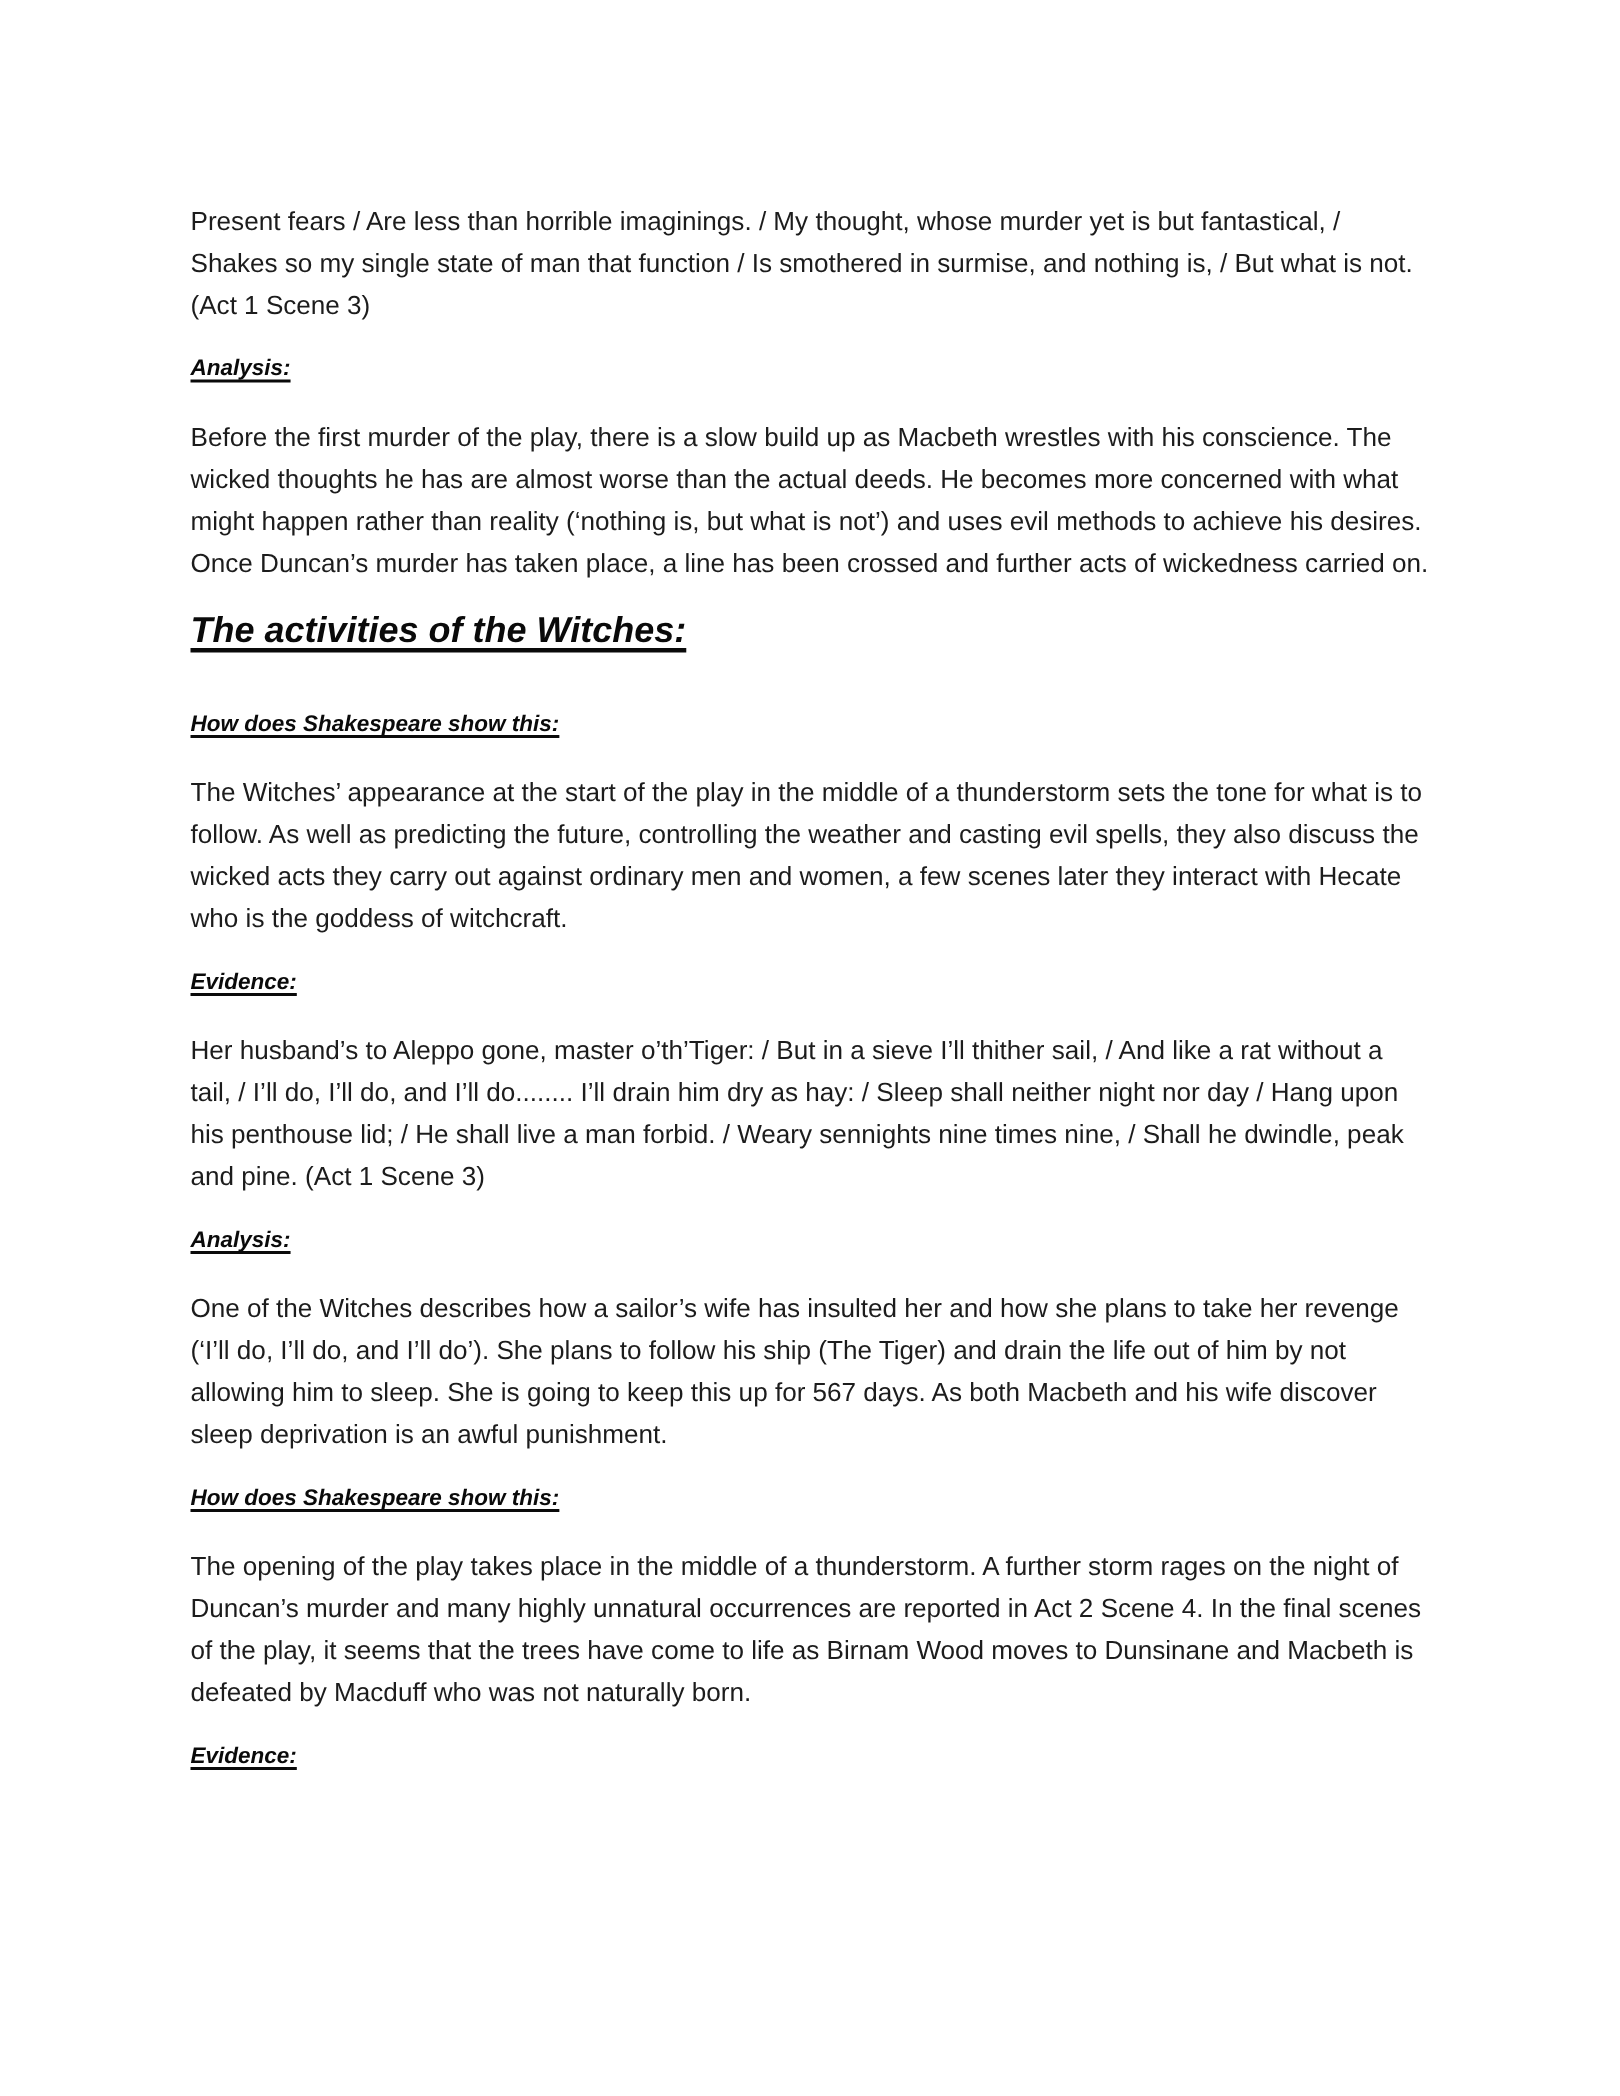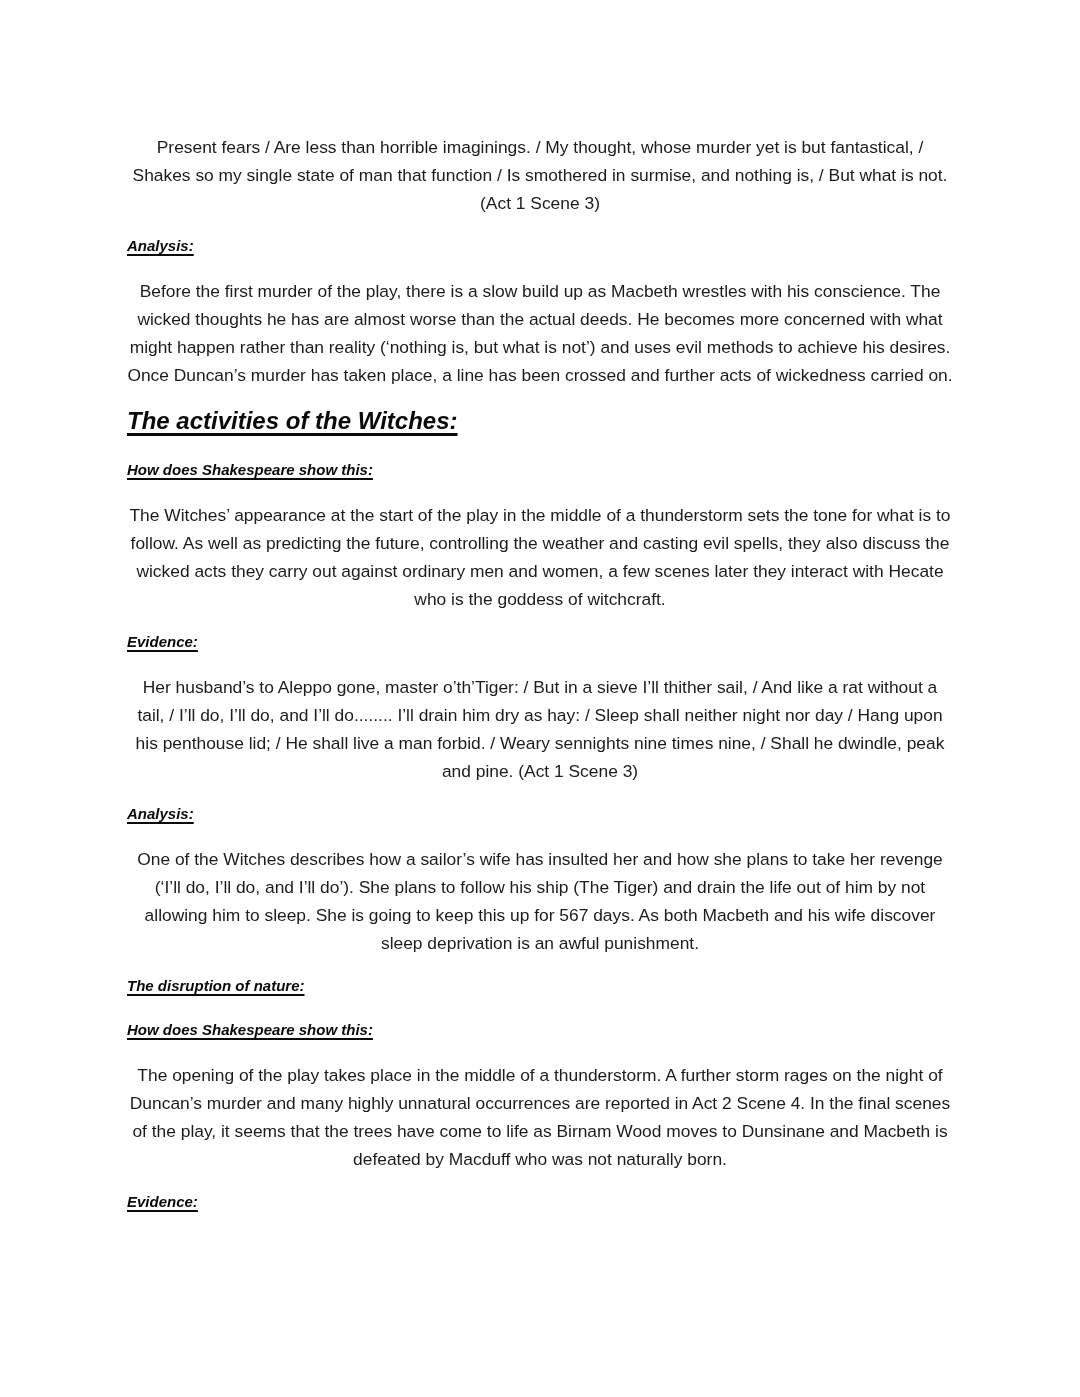--- a/index.html
+++ b/index.html
@@ -16,41 +16,40 @@
     color: #1a1a1a;
   }
 
   
   .body-para {
     font-size: 17.4px;
     line-height: 28px;
     margin: 0 0 16px 0;
     color: #1c1c1c;
     font-weight: 400;
-    text-align: center;
   }
 
   
   .sub-heading {
     font-size: 15px;
     line-height: 26px;
     margin: 0 0 18px 0;
     font-weight: 700;
     font-style: italic;
     text-decoration: underline;
     text-decoration-thickness: 2px;
     text-underline-offset: 3px;
     color: #0a0a0a;
   }
 
   
   .section-heading {
     font-size: 24px;
     line-height: 31px;
-    margin: 0 0 21px 0;
+    margin: 0 0 34px 0;
     font-weight: 700;
     font-style: italic;
     text-decoration: underline;
     text-decoration-thickness: 3px;
     text-underline-offset: 4px;
     color: #0a0a0a;
   }
 </style>
 </head>
 <body>
@@ -70,21 +69,20 @@
   <p class="body-para">The Witches’ appearance at the start of the play in the middle of a thunderstorm sets the tone for what is to follow.  As well as predicting the future, controlling the weather and casting evil spells, they also discuss the wicked acts they carry out against ordinary men and women, a few scenes later they interact with Hecate who is the goddess of witchcraft.</p>
 
   <h3 class="sub-heading">Evidence:</h3>
 
   <p class="body-para">Her husband’s to Aleppo gone, master o’th’Tiger: / But in a sieve I’ll thither sail, / And like a rat without a tail, / I’ll do, I’ll do, and I’ll do........ I’ll drain him dry as hay: / Sleep shall neither night nor day / Hang upon his penthouse lid; / He shall live a man forbid. / Weary sennights nine times nine, / Shall he dwindle, peak and pine. (Act 1 Scene 3)</p>
 
   <h3 class="sub-heading">Analysis:</h3>
 
   <p class="body-para">One of the Witches describes how a sailor’s wife has insulted her and how she plans to take her revenge (‘I’ll do, I’ll do, and I’ll do’). She plans to follow his ship (The Tiger) and drain the life out of him by not allowing him to sleep. She is going to keep this up for 567 days. As both Macbeth and his wife discover sleep deprivation is an awful punishment.</p>
 
-  <h3 class="sub-heading">The disruption of nature:</h3>
 
   <h3 class="sub-heading">How does Shakespeare show this:</h3>
 
   <p class="body-para">The opening of the play takes place in the middle of a thunderstorm. A further storm rages on the night of Duncan’s murder and many highly unnatural occurrences are reported in Act 2 Scene 4. In the final scenes of the play, it seems that the trees have come to life as Birnam Wood moves to Dunsinane and Macbeth is defeated by Macduff who was not naturally born.</p>
 
   <h3 class="sub-heading">Evidence:</h3>
 
 </main>
 
 </body></html>

